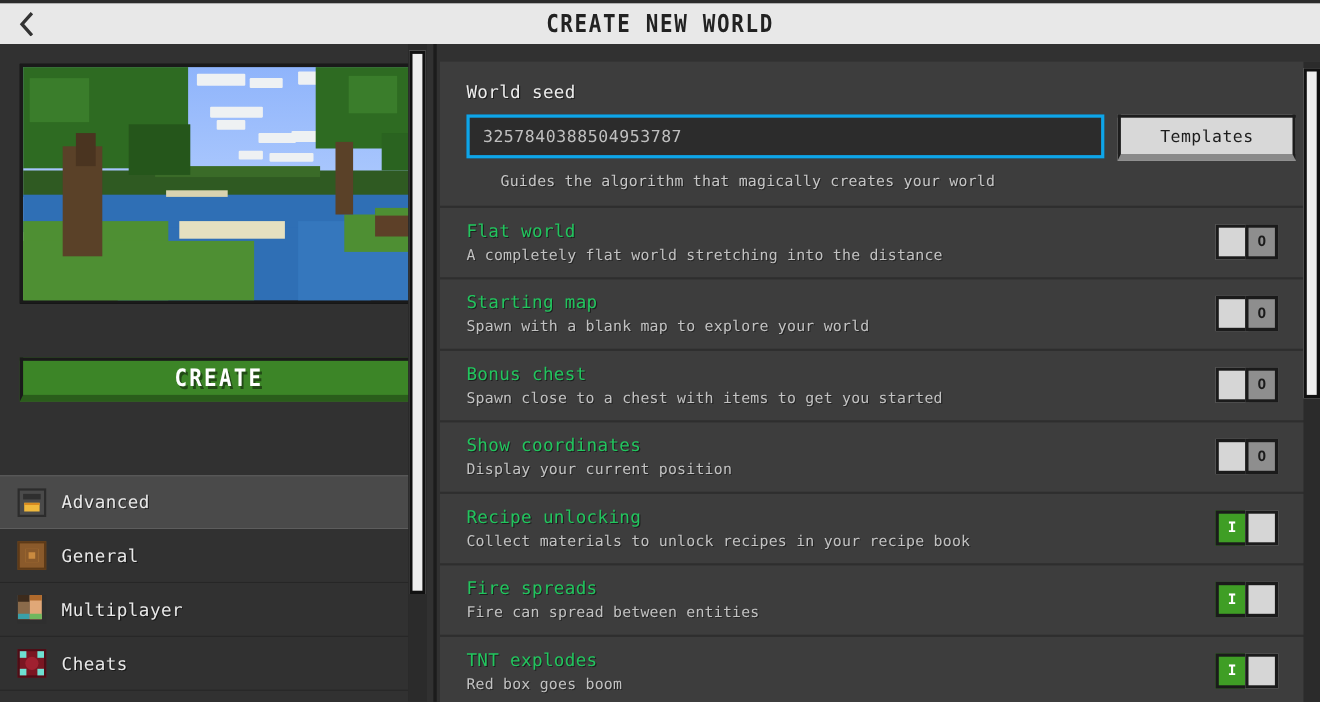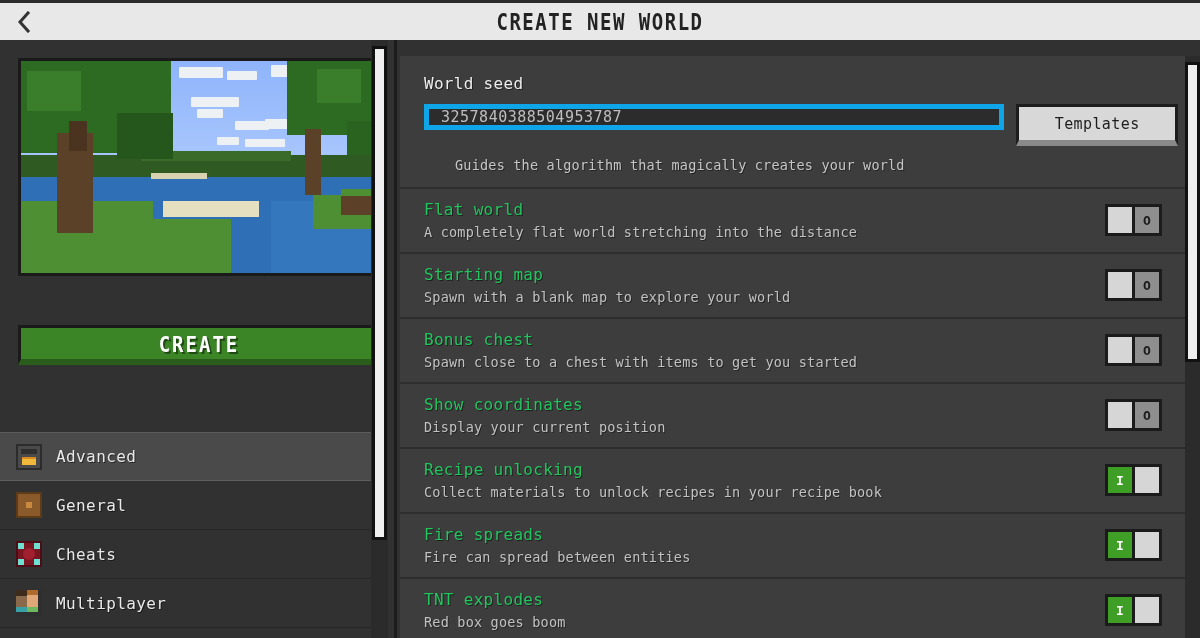--- a/index.html
+++ b/index.html
@@ -221,23 +221,23 @@
     color: #ededed;
     letter-spacing: .3px;
     text-shadow: 1px 1px 0 rgba(0,0,0,.5);
   }
   #seed-row {
     display: flex;
     align-items: flex-start;
     margin-top: 11px;
   }
   #seed-input {
-    width: 585px; height: 26px;
+    width: 585px; height: 40px;
     background: #2c2c2c;
-    border: 5px solid #0ea5e9;
+    border: 3px solid #0ea5e9;
     color: #bfbfbf;
     font-family: "DejaVu Sans Mono", monospace;
     font-size: 15px;
     letter-spacing: .5px;
     padding: 0 12px;
     outline: none;
   }
   #templates-button {
     margin-left: 12px;
     width: 163px; height: 42px;
@@ -391,26 +391,26 @@
     <div id="sidebar-list">
       <div class="side-item selected">
         <span class="side-icon ico-advanced"></span>
         <span class="side-label">Advanced</span>
       </div>
       <div class="side-item">
         <span class="side-icon ico-general"></span>
         <span class="side-label">General</span>
       </div>
       <div class="side-item">
+        <span class="side-icon ico-multi"></span>
+        <span class="side-label">Multiplayer</span>
+      </div>
+      <div class="side-item">
         <span class="side-icon ico-cheats"></span>
         <span class="side-label">Cheats</span>
-      </div>
-      <div class="side-item">
-        <span class="side-icon ico-multi"></span>
-        <span class="side-label">Multiplayer</span>
       </div>
       <div class="side-item">
         
         
       </div>
     </div>
 
     <div id="sidebar-scrollbar">
       <div id="sidebar-scroll-thumb"></div>
     </div>

